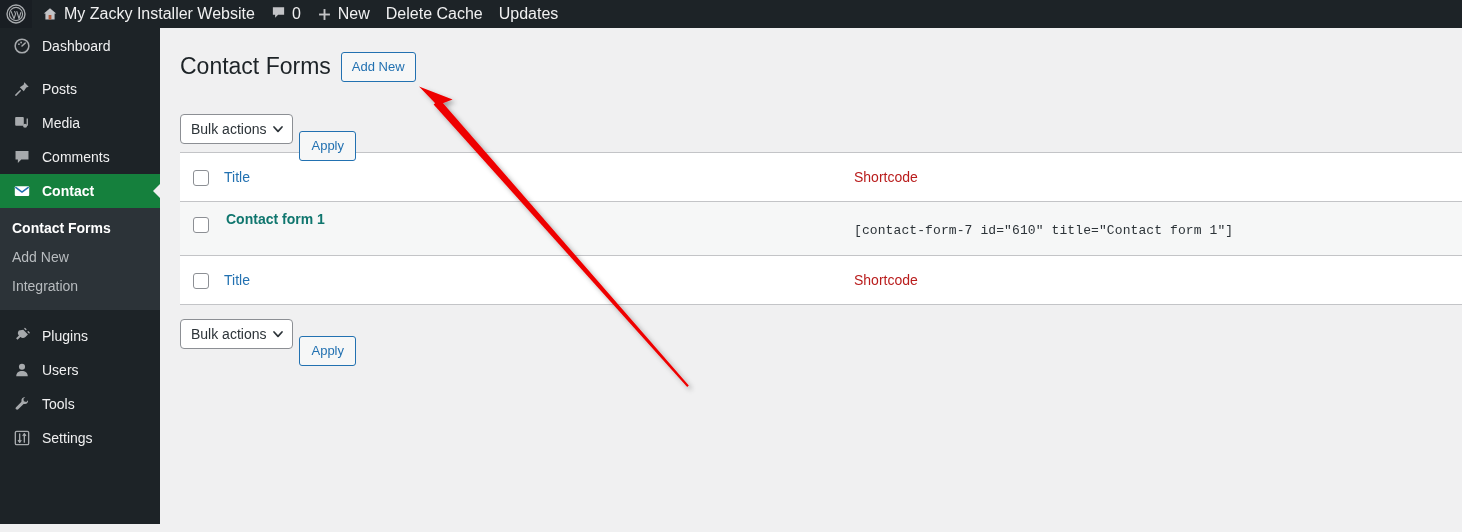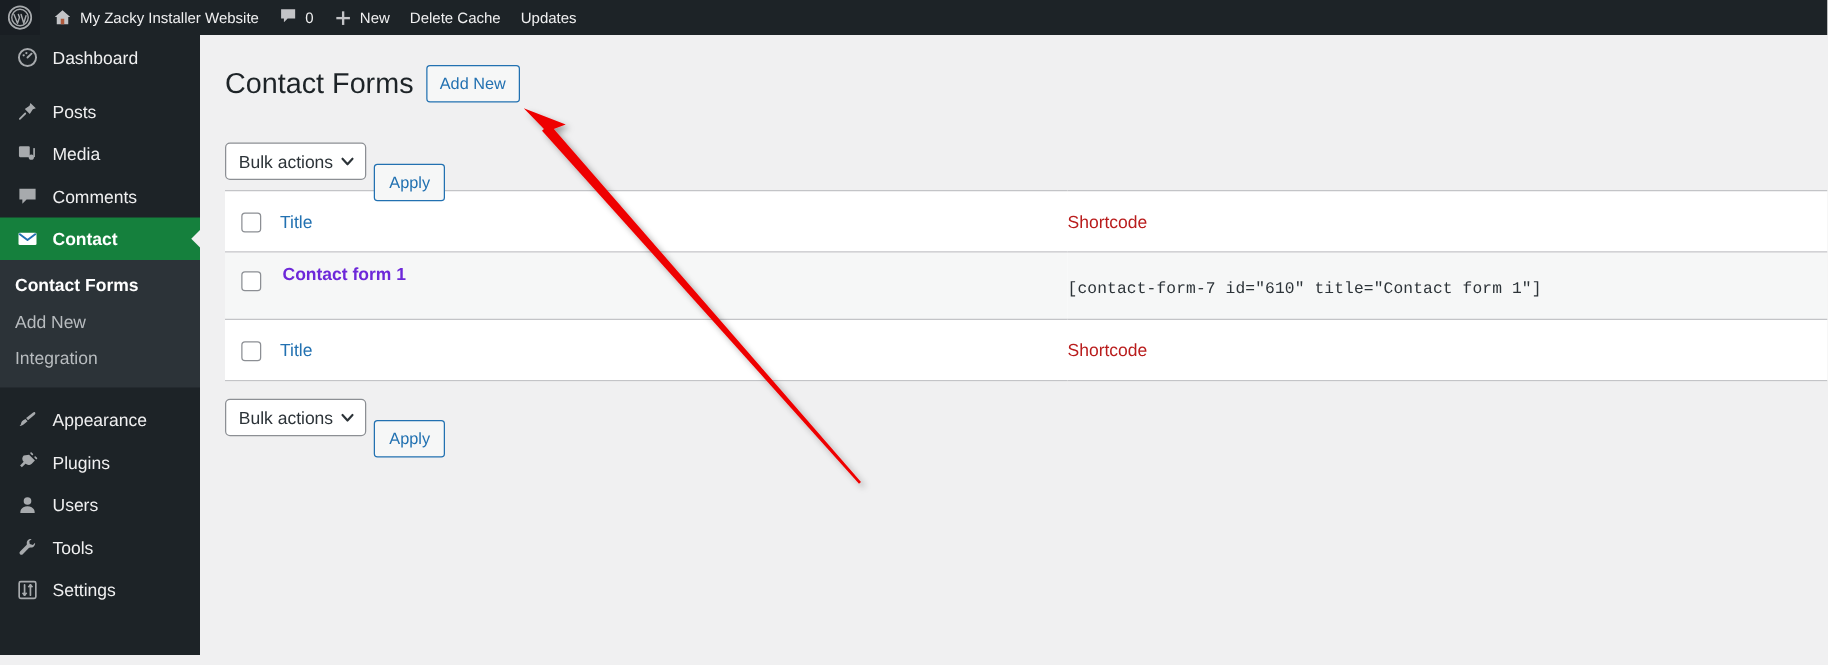--- a/index.html
+++ b/index.html
@@ -14,21 +14,21 @@
 
   #root { position: relative; width: 1462px; height: 532px; }
 
   
   .adminbar {
     position: absolute; top: 0; left: 0;
     width: 1462px; height: 28px;
     background: #1d2327;
     display: flex; align-items: center;
     color: #f0f0f1;
-    font-size: 12px;
+    font-size: 16px;
     z-index: 30;
   }
   .ab-wp {
     width: 32px; height: 28px;
     display: flex; align-items: center; justify-content: center;
     background: #191e23;
   }
   .ab-item {
     height: 28px;
     display: flex; align-items: center; gap: 6px;
@@ -207,21 +207,21 @@
 
   .wp-table tbody tr { background: #f6f7f7; }
   .wp-table tbody td {
     height: 54px;
     border-bottom: 1px solid #c3c4c7;
     padding-top: 8px;
     padding-bottom: 8px;
     vertical-align: top;
   }
   .row-title {
-    color: #6d28d9;
+    color: #0f766e;
     text-decoration: none;
     font-size: 14px;
     font-weight: bold;
     line-height: 1.4;
     padding-left: 2px;
   }
   .shortcode-text {
     font-family: "Liberation Mono", monospace;
     font-size: 13px;
     color: #2c3338;
@@ -361,29 +361,20 @@
     </div>
 
     <div class="submenu">
       <a class="submenu-item current">Contact Forms</a>
       <a class="submenu-item">Add New</a>
       <a class="submenu-item">Integration</a>
     </div>
 
     <div class="menu-sep"></div>
 
-    <div class="menu-item">
-      <span class="mi-icon">
-        <svg width="18" height="18" viewBox="0 0 20 20" aria-hidden="true">
-          <path d="M16.6 3.2 C17.2 3.9 17.1 4.7 16.3 5.4 L10.4 10.2 L8.8 8.2 L15.0 3.4 C15.7 2.9 16.2 2.8 16.6 3.2 Z" fill="currentColor"></path>
-          <path d="M8.3 9.0 L10.0 11.0 L6.5 14.0 C5.4 15.0 4.0 15.4 2.9 15.2 C3.9 14.6 4.2 13.6 4.4 12.6 C4.6 11.4 5.5 10.3 8.3 9.0 Z" fill="currentColor"></path>
-        </svg>
-      </span>
-      <span>Appearance</span>
-    </div>
 
     <div class="menu-item">
       <span class="mi-icon">
         <svg width="18" height="18" viewBox="0 0 20 20" aria-hidden="true">
           <path d="M11.4 3.0 L16.6 8.2 L13.8 11.0 C12.2 12.6 9.8 12.6 8.4 11.2 L8.2 11.0 L5.0 14.2 L3.4 12.6 L6.6 9.4 L6.4 9.2 C5.0 7.8 5.0 5.4 6.6 3.8 Z" fill="currentColor"></path>
           <path d="M13.2 1.6 L14.3 2.7 M16.8 5.2 L17.9 6.3" stroke="currentColor" stroke-width="1.5" stroke-linecap="round"></path>
         </svg>
       </span>
       <span>Plugins</span>
     </div>

